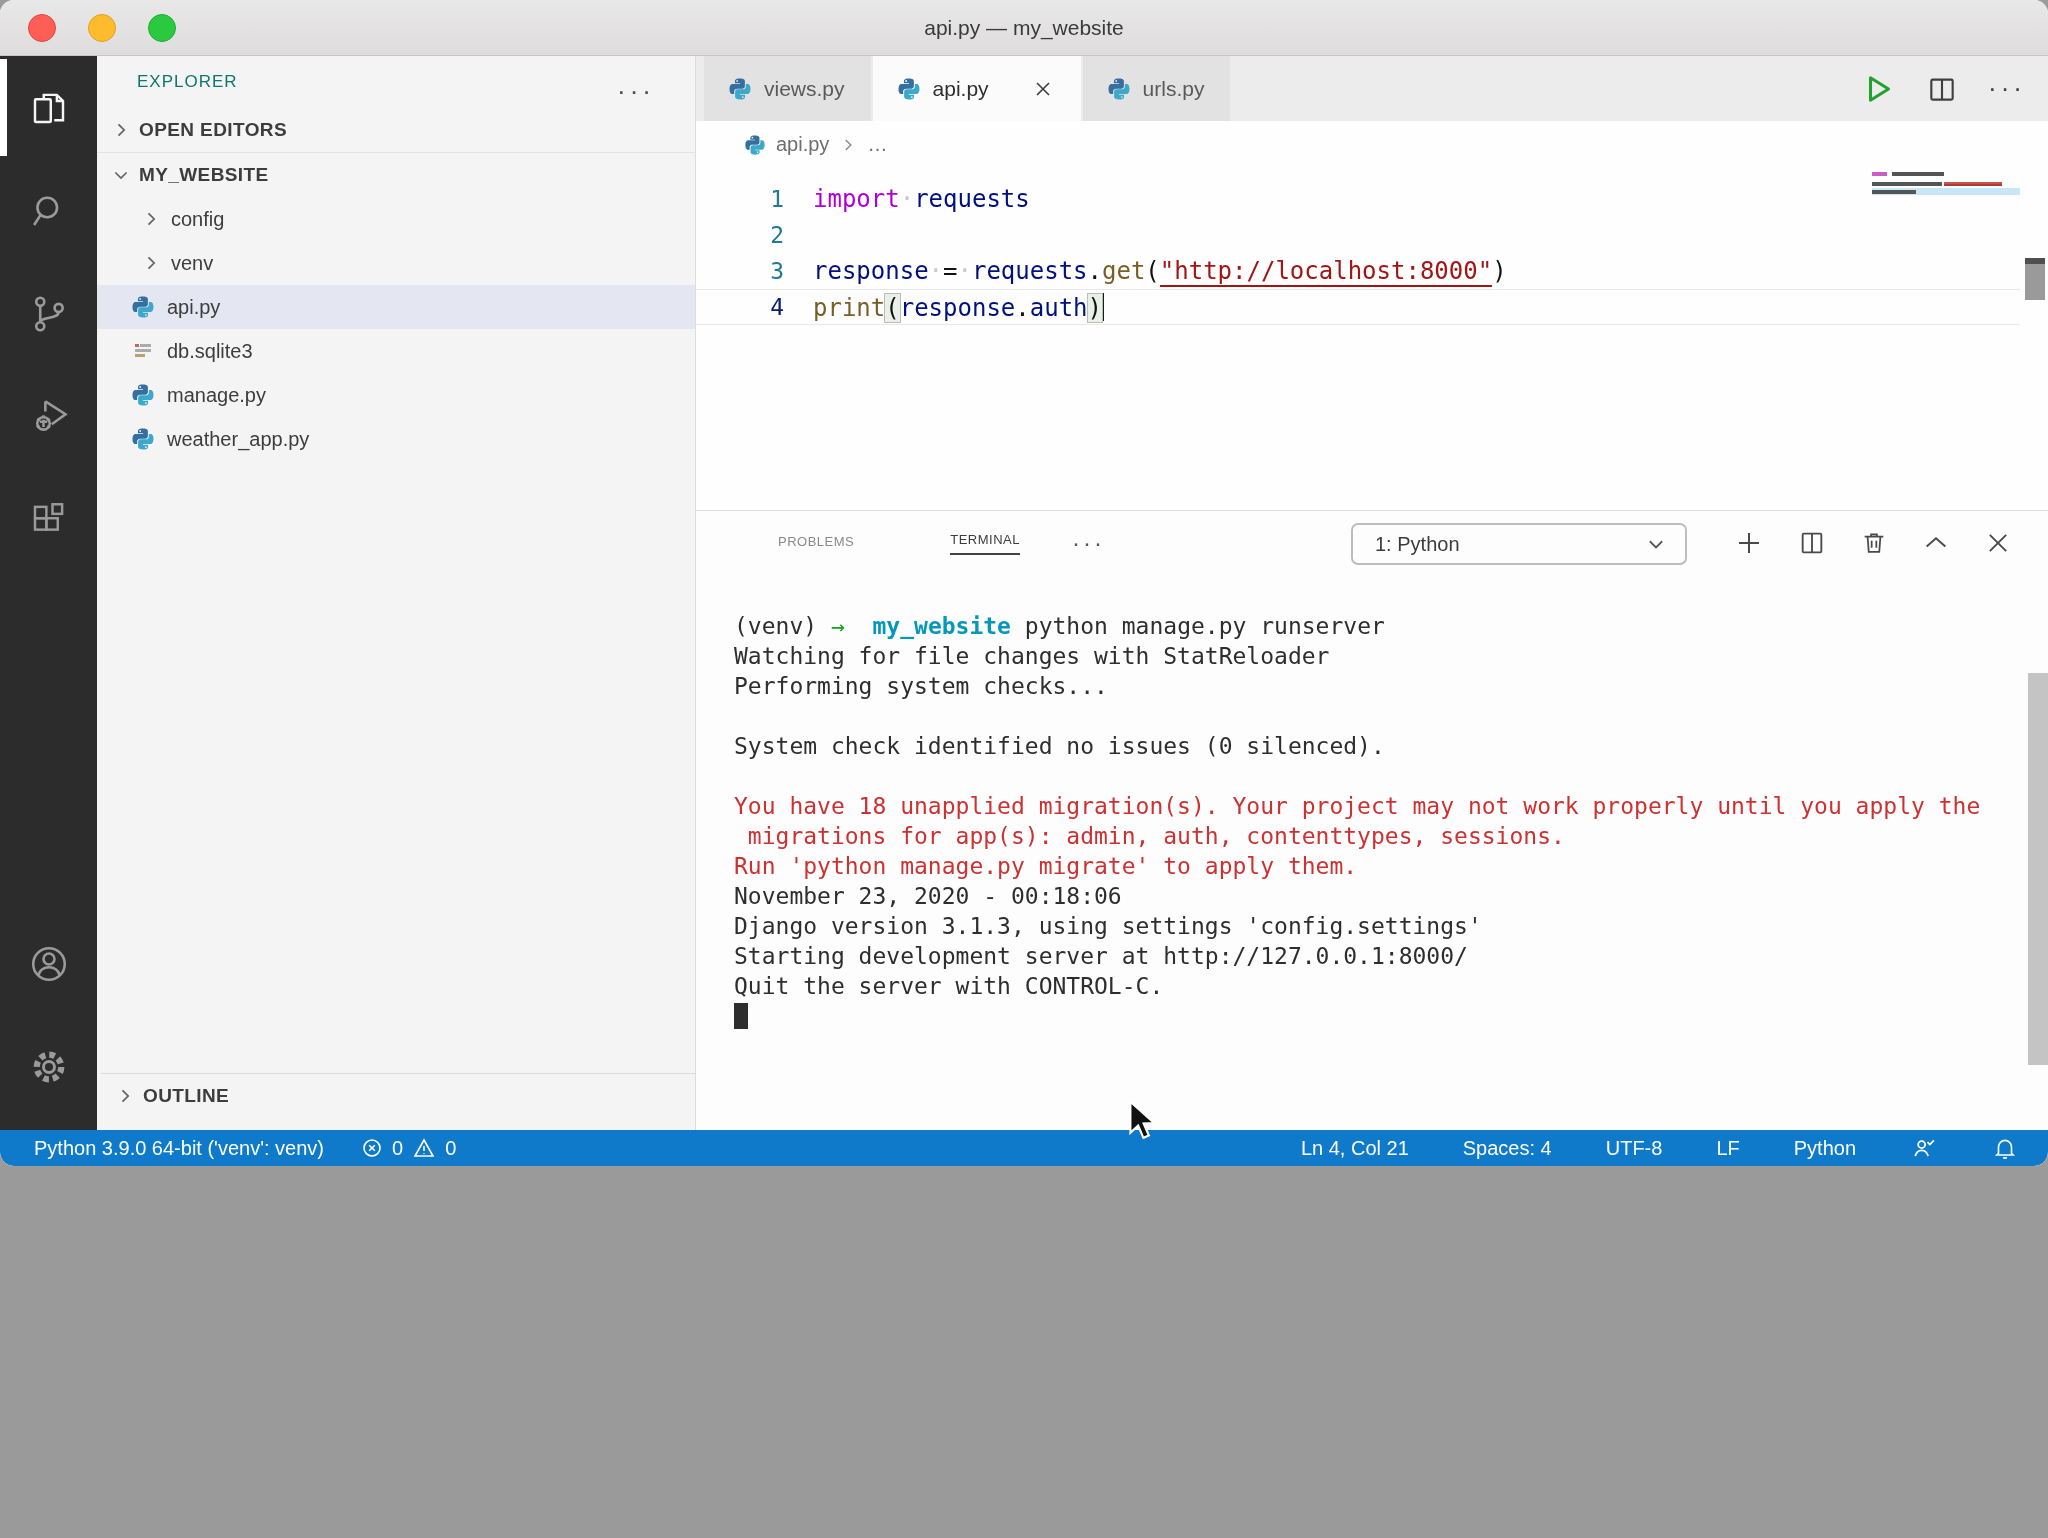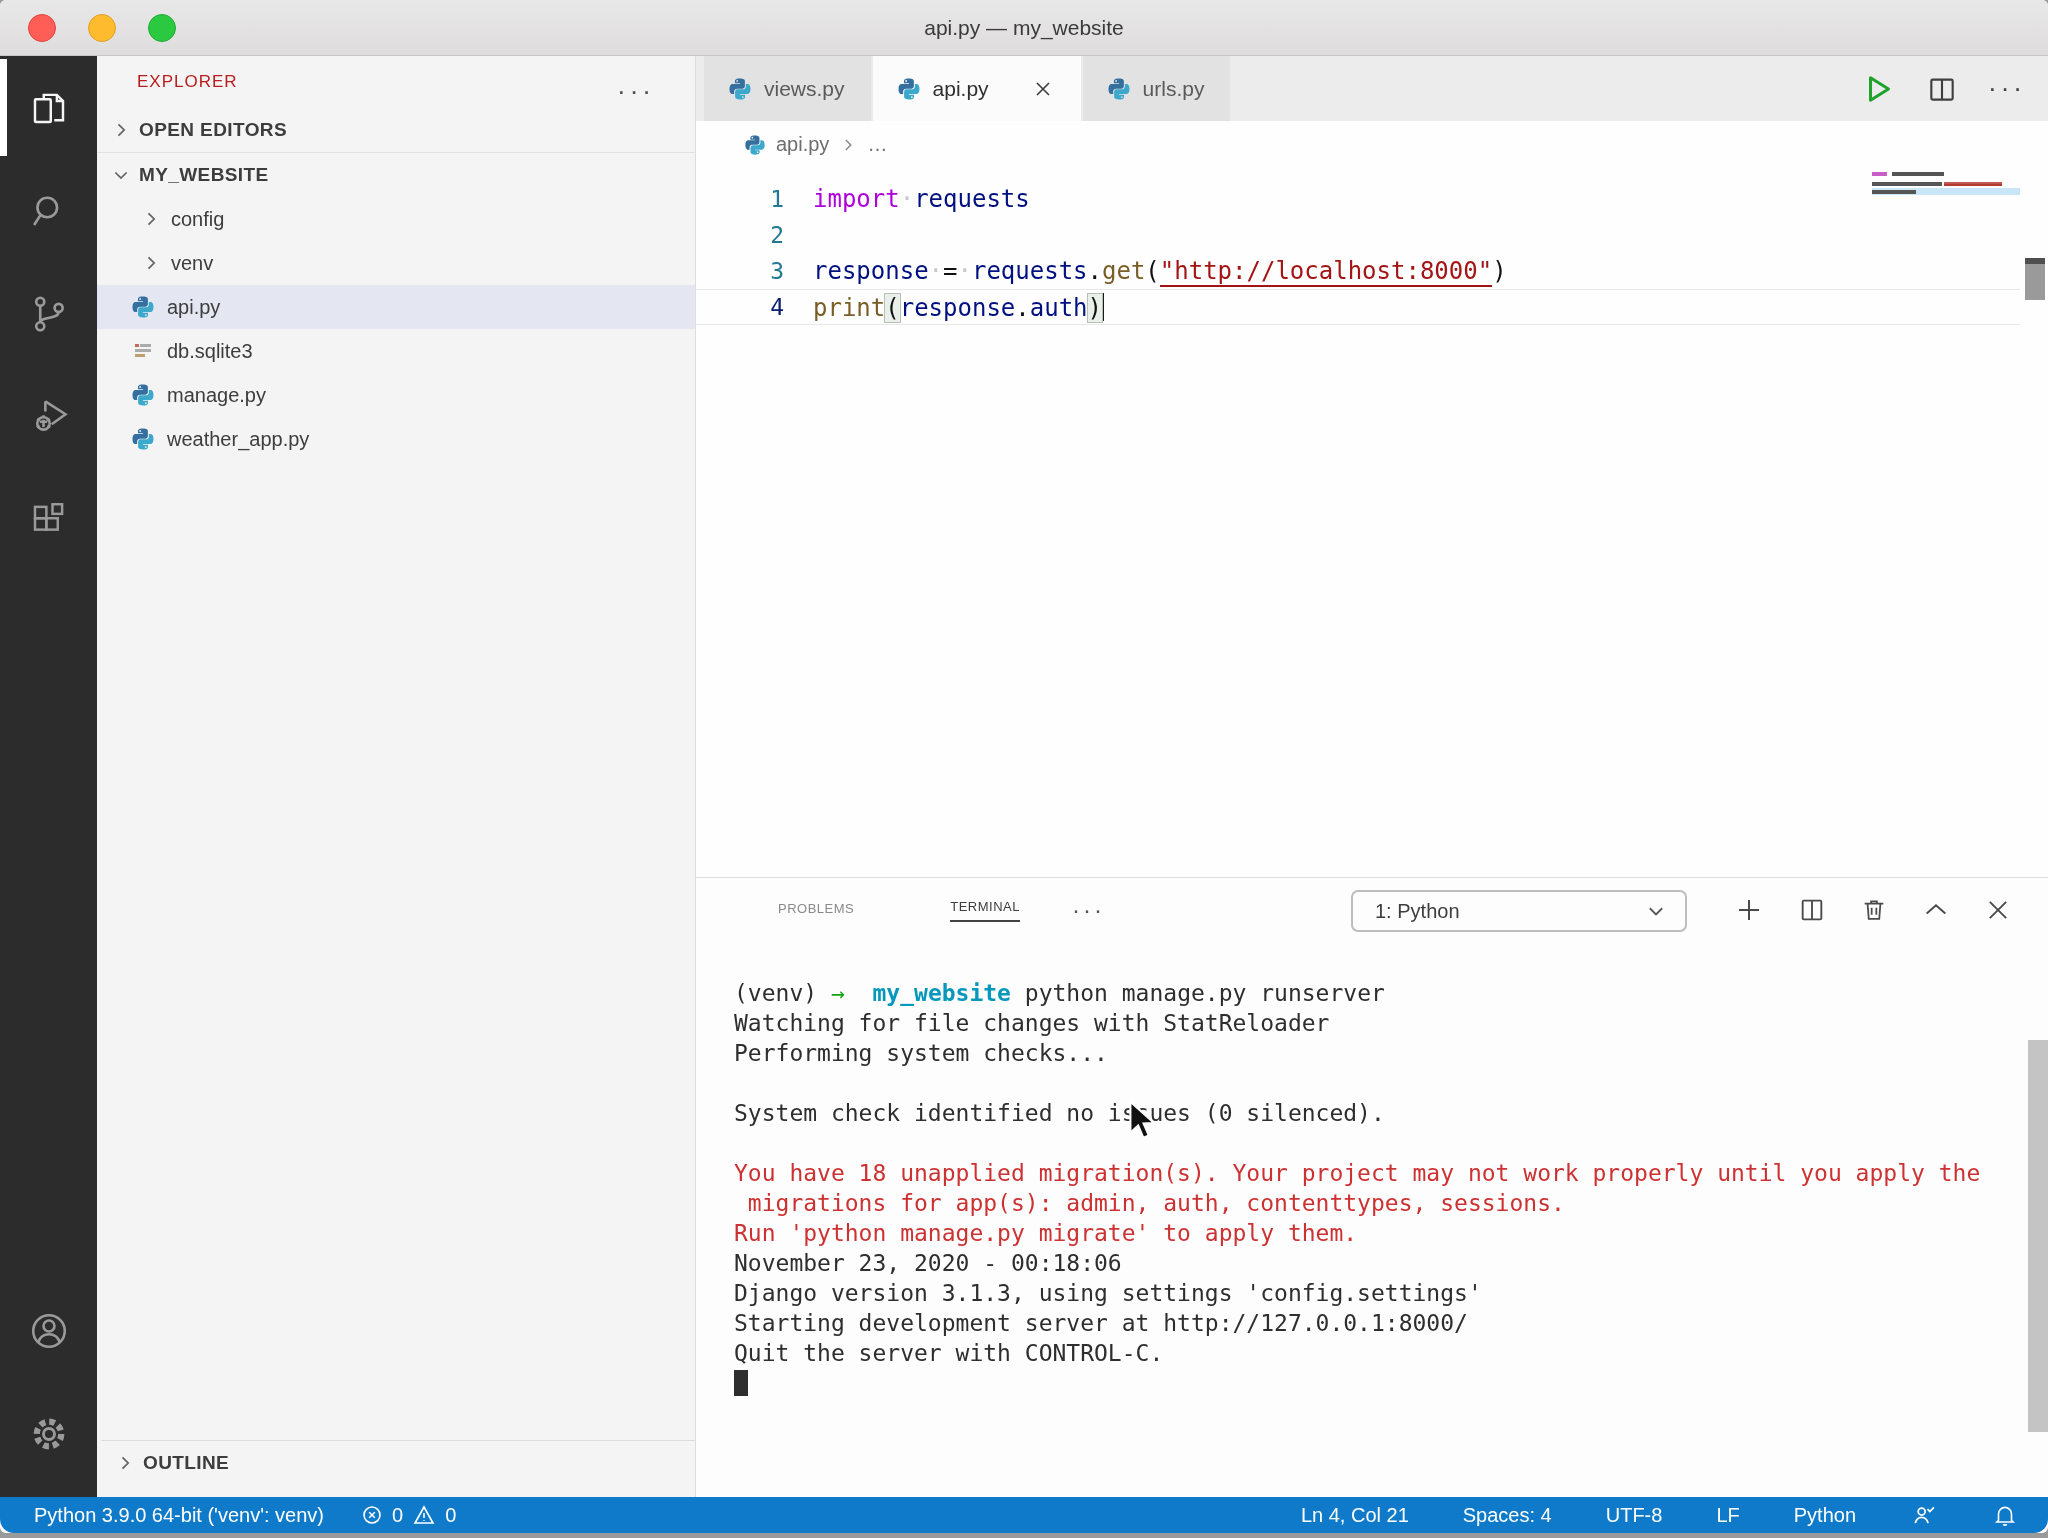--- a/index.html
+++ b/index.html
@@ -1,20 +1,20 @@
 <!DOCTYPE html>
 <html><head>
 <meta charset="utf-8">
 <style>
   * { margin:0; padding:0; box-sizing:border-box; }
   html,body { background:#9a9a9a; }
   #screen{
-    position:relative; width:2048px; height:1533px; overflow:hidden;
+    position:relative; width:2048px; height:1166px; overflow:hidden;
     font-family:"Liberation Sans", sans-serif; background:#fefefe;
-    border-radius:6px;
+    border-radius:14px;
   }
   
   .titlebar{ position:absolute; top:0; left:0; right:0; height:56px;
     background:linear-gradient(#e9e8e8,#dedcdc); border-bottom:1px solid #c8c6c6;
     display:flex; align-items:center; justify-content:center; }
   .traffic{ position:absolute; left:28px; top:14px; display:flex; gap:32px; }
   .traffic span{ width:28px; height:28px; border-radius:50%; display:block; }
   .tl-red{ background:#ff5e57; border:1px solid #e0443e; }
   .tl-yellow{ background:#febb2e; border:1px solid #dea123; }
   .tl-green{ background:#2ac940; border:1px solid #1eae31; }
@@ -25,21 +25,21 @@
   .activitybar{ width:97px; background:#2c2c2c; display:flex; flex-direction:column; flex-shrink:0; }
   .ab-item{ position:relative; height:103px; display:flex; align-items:center; justify-content:center; color:#9a9a9a; }
   .ab-item.active{ color:#f5f5f5; }
   .ab-item.active::before{ content:""; position:absolute; left:0; top:3px; bottom:3px; width:7px; background:#ffffff; }
   .ab-spacer{ flex:1; }
   .ab-bottom{ margin-bottom:12px; }
   
   .sidebar{ width:599px; background:#f4f4f4; border-right:1px solid #ddd; position:relative; flex-shrink:0;
     color:#3d3d3d; }
   .sb-header{ height:52px; display:flex; align-items:center; padding-left:40px; }
-  .sb-title{ font-size:17px; letter-spacing:1px; color:#b91c1c; }
+  .sb-title{ font-size:17px; letter-spacing:1px; color:#0f766e; }
   .sb-dots{ position:absolute; right:40px; top:20px; color:#4c4c4c; font-size:26px; letter-spacing:4px; cursor:pointer; }
   .section-row{ height:44px; display:flex; align-items:center; padding-left:14px; font-weight:bold; font-size:19px; letter-spacing:.4px; }
   .section-row .chev{ margin-right:8px; color:#646464; }
   .sb-sep{ border-top:1px solid #e2e2e2; }
   .tree-row{ height:44px; display:flex; align-items:center; font-size:20px; }
   .tree-row.folder{ padding-left:44px; }
   .tree-row.file{ padding-left:34px; }
   .tree-row .chev{ margin-right:10px; color:#646464; }
   .tree-row .ficon{ margin-right:12px; width:24px; height:24px; flex-shrink:0; }
   .tree-row.selected{ background:#e4e6f1; }

